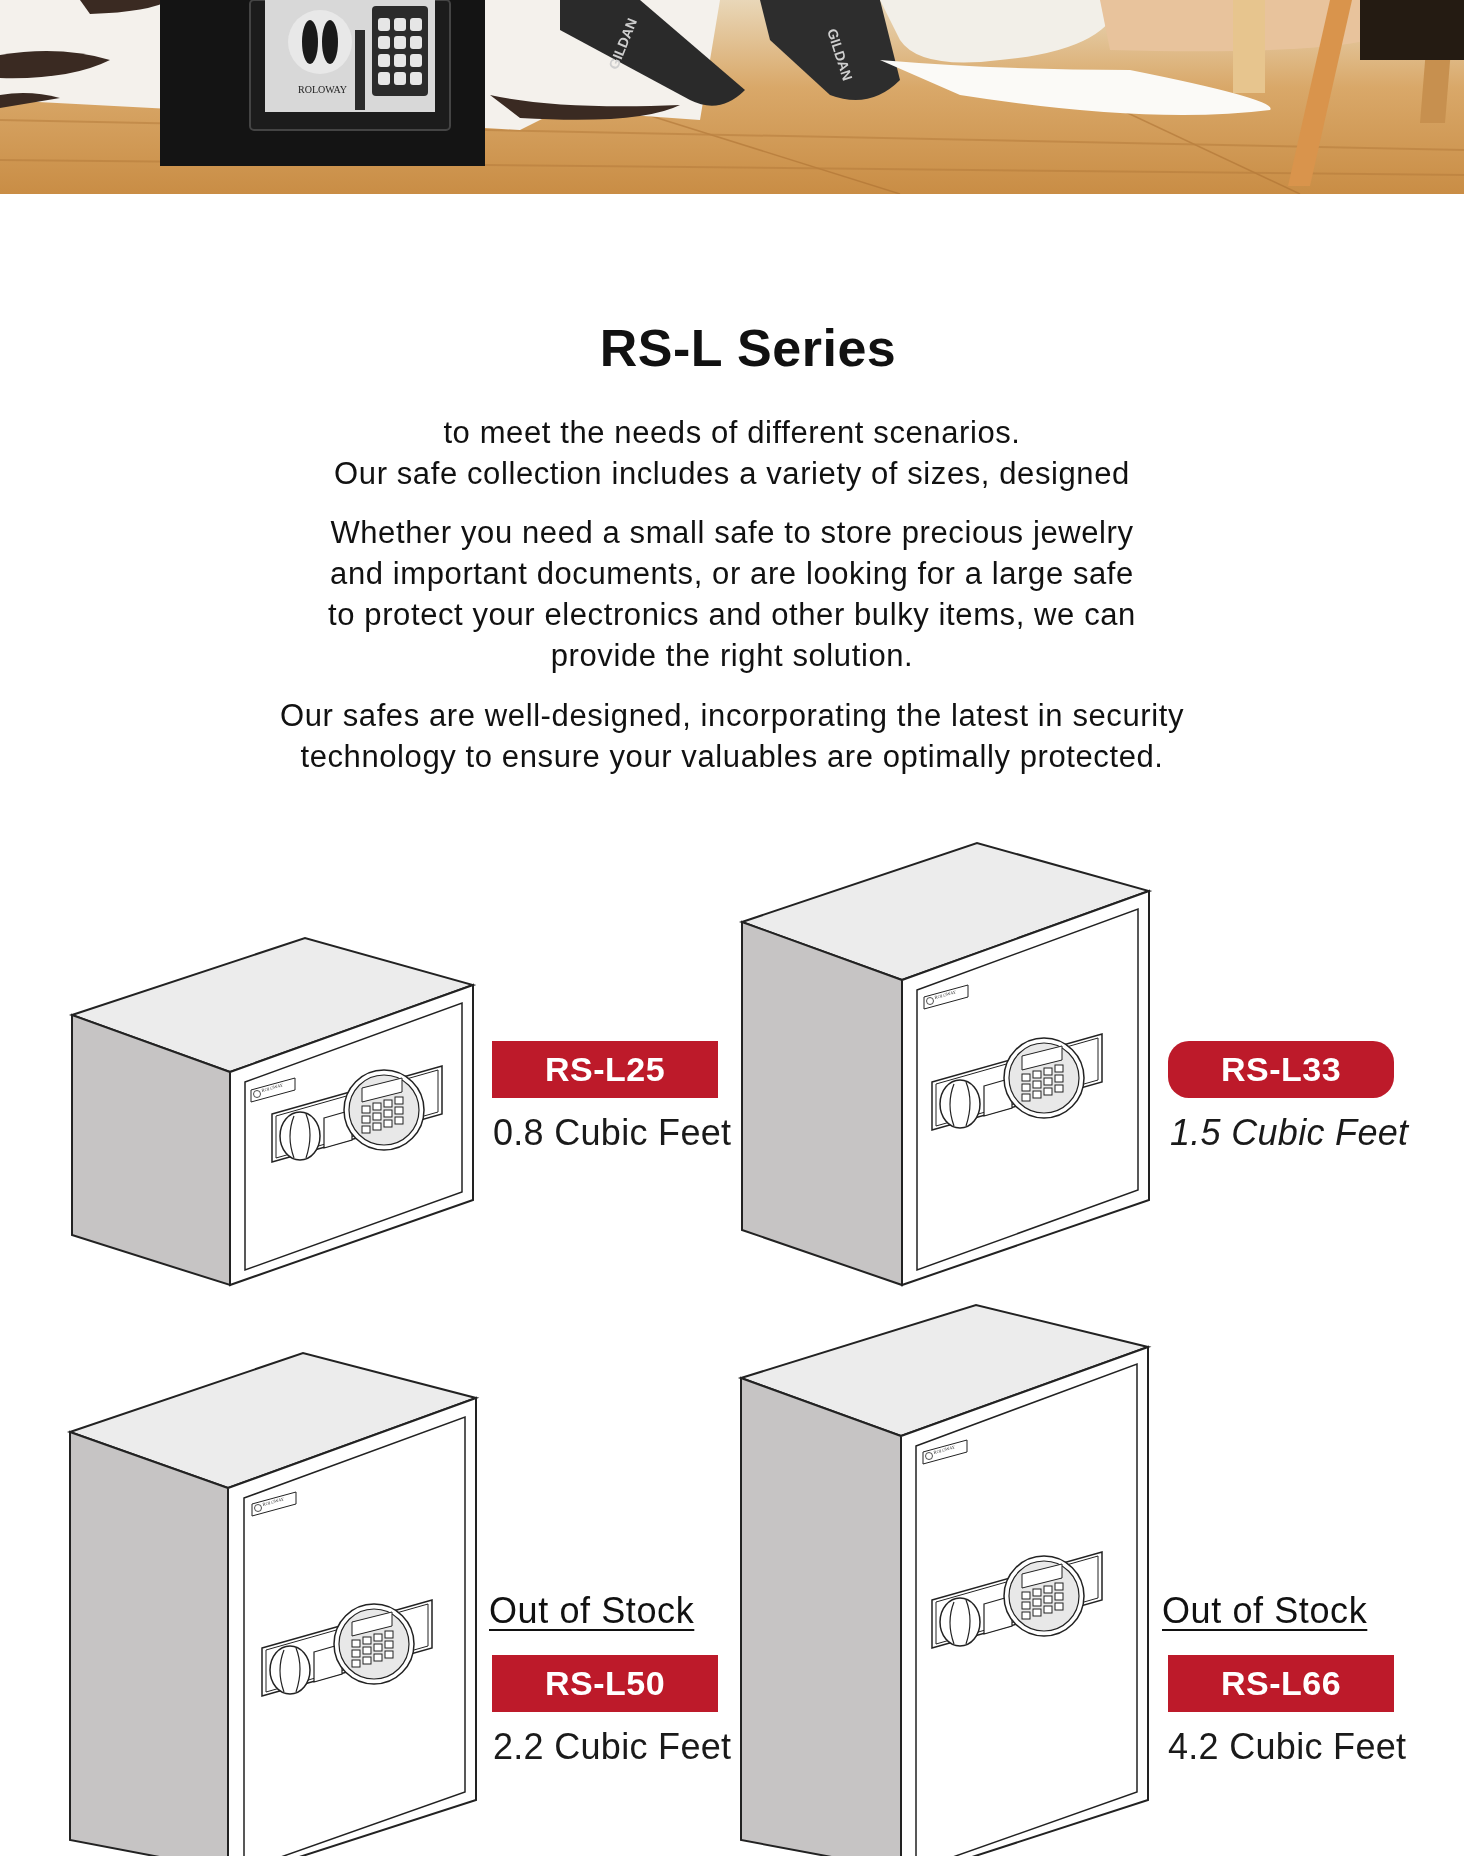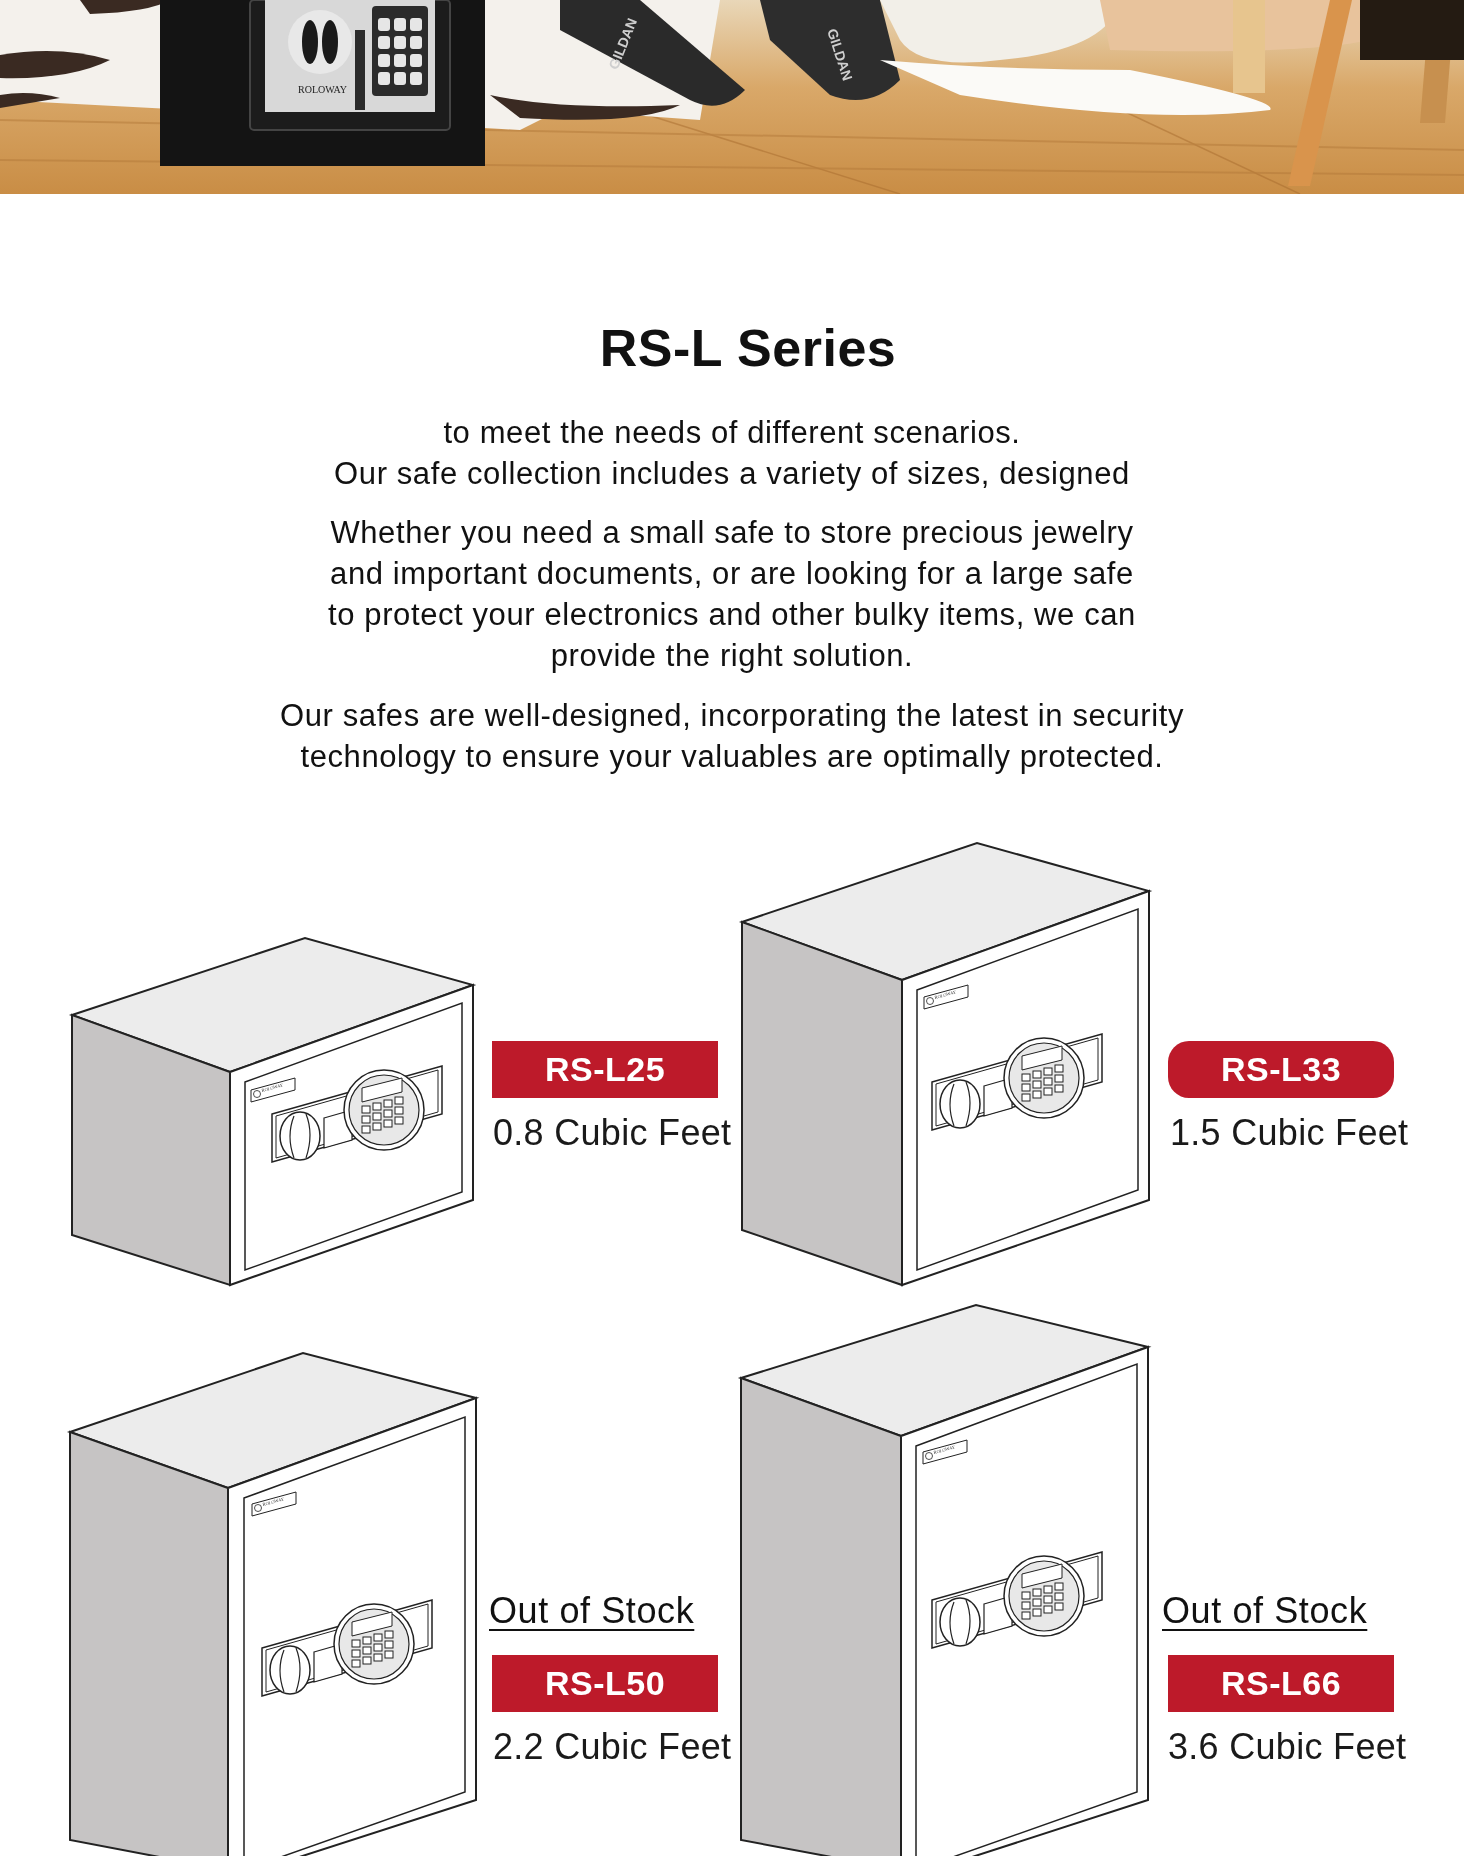--- a/index.html
+++ b/index.html
@@ -170,26 +170,26 @@
   </g>
 </svg>
 
 <div>
   <div class="badge" style="left:492px; top:1041px;">RS-L25</div>
   <div class="cap" style="left:493px; top:1112px;">0.8 Cubic Feet</div>
 </div>
 
 <div>
   <div class="badge" style="left:1168px; top:1041px;border-radius:21px;">RS-L33</div>
-  <div class="cap" style="left:1170px; top:1112px;">1.5 Cubic Feet</div>
+  <div class="cap" style="left:1170px; top:1112px;font-style:italic;">1.5 Cubic Feet</div>
 </div>
 
 <div>
   <div class="oos" style="left:489px; top:1590px;">Out of Stock</div>
   <div class="badge" style="left:492px; top:1655px;">RS-L50</div>
   <div class="cap" style="left:493px; top:1726px;">2.2 Cubic Feet</div>
 </div>
 
 <div>
   <div class="oos" style="left:1162px; top:1590px;">Out of Stock</div>
   <div class="badge" style="left:1168px; top:1655px;">RS-L66</div>
-  <div class="cap" style="left:1168px; top:1726px;">3.6 Cubic Feet</div>
+  <div class="cap" style="left:1168px; top:1726px;">4.2 Cubic Feet</div>
 </div>
 
 </body></html>

